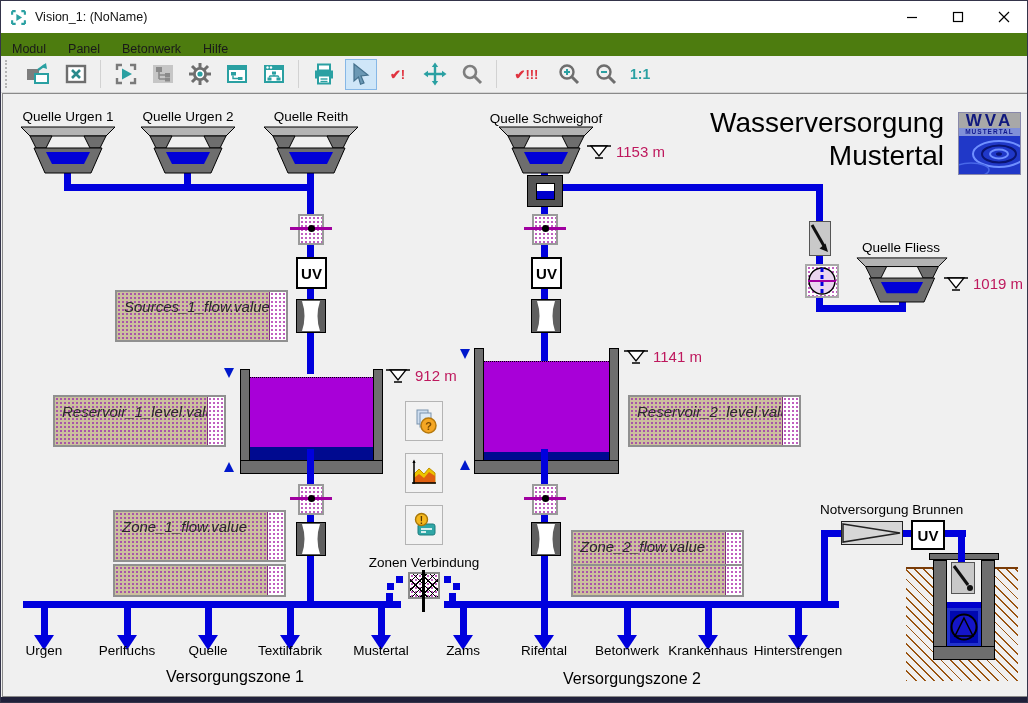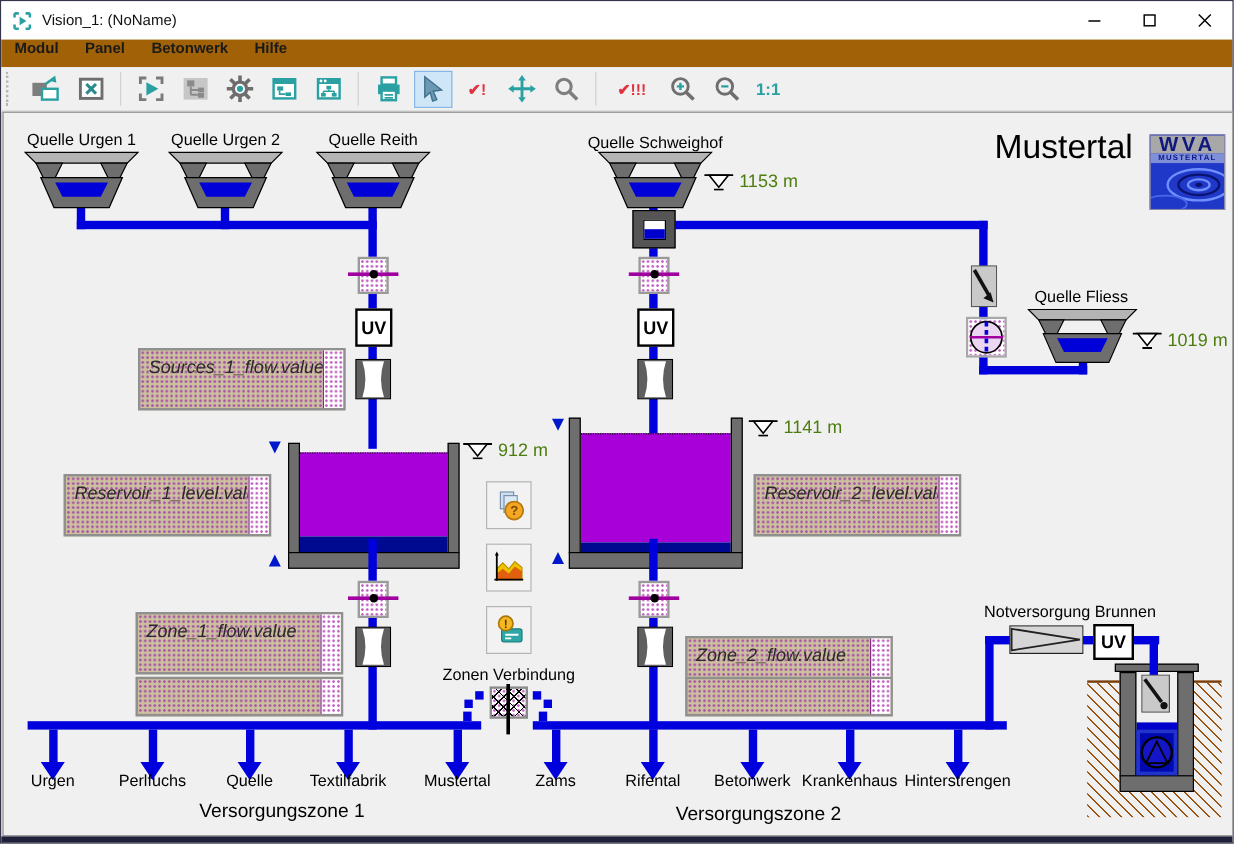--- a/index.html
+++ b/index.html
@@ -10,22 +10,22 @@
   .abs { position:absolute; }
 
   
   .titlebar { position:absolute; left:0; top:0; width:100%; height:32px; background:#fff;
               display:flex; align-items:center; }
   .app-icon { margin-left:9px; width:17px; height:17px; }
   .title-text { margin-left:8px; font-size:12.5px; color:#111; }
   .win-controls { position:absolute; right:0; top:0; height:32px; display:flex; }
   .win-btn { width:46px; height:32px; display:flex; align-items:center; justify-content:center; cursor:default; }
 
-  .menubar { position:absolute; left:0; top:32px; width:100%; height:23px; background:#a16207;
-             display:flex; align-items:flex-start; gap:22px; padding-left:11px;font-weight:bold; }
+  .menubar { position:absolute; left:0; top:32px; width:100%; height:23px; background:#4d7c0f;
+             display:flex; align-items:flex-end; gap:22px; padding-left:11px; }
   .menu-item { font-size:12.5px; color:#1a1a1a; }
 
   .toolbar { position:absolute; left:0; top:55px; width:100%; height:37px; background:#f0f0f0;
              border-bottom:1px solid #d6d6d6; display:flex; align-items:center; padding-left:4px; }
   .grip { width:9px; height:28px; border-left:2px dotted #b4b4b4; margin-right:6px; }
   .tbtn { width:32px; height:31px; display:flex; align-items:center; justify-content:center;
           background:transparent; border:1px solid transparent; margin:0 2.5px; }
   .tbtn.active { background:#cfe6f8; border:1px solid #86b7e6; }
   .tsep { width:1px; height:28px; background:#d2d2d2; margin:0 6px; }
   .scale-label { font-size:14px; font-weight:bold; color:#2aa0a2; margin-left:6px; }
@@ -33,21 +33,21 @@
 
   
   .canvas { position:absolute; left:1px; top:92px; width:1026px; height:604px;
             background:#f0f0f0; border:1px solid #8a8a8a; overflow:hidden; }
   .bottombar { position:absolute; left:0; top:696px; width:100%; height:7px; background:#20203a; }
 
   .pipe { position:absolute; background:#0000dd; }
   .lbl { position:absolute; font-size:13.5px; color:#000; white-space:nowrap; }
   .clabel { transform:translateX(-50%); text-align:center; }
   .zone-name { position:absolute; font-size:16px; color:#000; white-space:nowrap; transform:translateX(-50%); }
-  .elev-text { position:absolute; font-size:15px; color:#4d7c0f; white-space:nowrap; }
+  .elev-text { position:absolute; font-size:15px; color:#be185d; white-space:nowrap; }
 
   .dots-tan { background-color:#ccc09e;
     background-image:radial-gradient(#a855a8 1px, transparent 1.2px); background-size:4px 4px; }
   .dots-white { background-color:#ffffff;
     background-image:radial-gradient(#c060c0 1px, transparent 1.2px); background-size:4px 4px; }
 
   .vbox { position:absolute; width:173px; border:2px solid #909090;font-style:italic; }
   .vbox .vtext { position:absolute; left:7px; top:6px; font-size:15px; color:#2a2a2a; white-space:nowrap; }
   .vstrip { position:absolute; right:0; top:0; bottom:0; width:17px; border-left:1px solid #803080;
     background-color:#fff; background-image:radial-gradient(#c060c0 1px, transparent 1.2px); background-size:4px 4px; }
@@ -337,20 +337,21 @@
       <polygon points="26,29 70,29 64,41 32,41" fill="#0000d8"></polygon>
     </svg>
 
     <div class="lbl clabel" style="left:65px;top:15px">Quelle Urgen 1</div>
     <div class="lbl clabel" style="left:185px;top:15px">Quelle Urgen 2</div>
     <div class="lbl clabel" style="left:308px;top:15px">Quelle Reith</div>
     <div class="lbl clabel" style="left:543px;top:17px">Quelle Schweighof</div>
     <div class="lbl clabel" style="left:898px;top:146px">Quelle Fliess</div>
 
     <div class="main-title">
+      <div>Wasserversorgung</div>
       <div>Mustertal</div>
     </div>
     <div class="logo">
       <div class="logo-top">WVA</div>
       <div class="logo-sub">MUSTERTAL</div>
       <svg width="63" height="40" viewBox="0 0 63 40">
         <rect x="0" y="0" width="63" height="40" fill="#2038c8"></rect>
         <ellipse cx="40" cy="18" rx="26" ry="13" fill="none" stroke="#7090ff" stroke-width="2"></ellipse>
         <ellipse cx="40" cy="18" rx="17" ry="8.5" fill="none" stroke="#0a1470" stroke-width="2"></ellipse>
         <ellipse cx="40" cy="18" rx="9" ry="4.5" fill="none" stroke="#7090ff" stroke-width="2"></ellipse>

